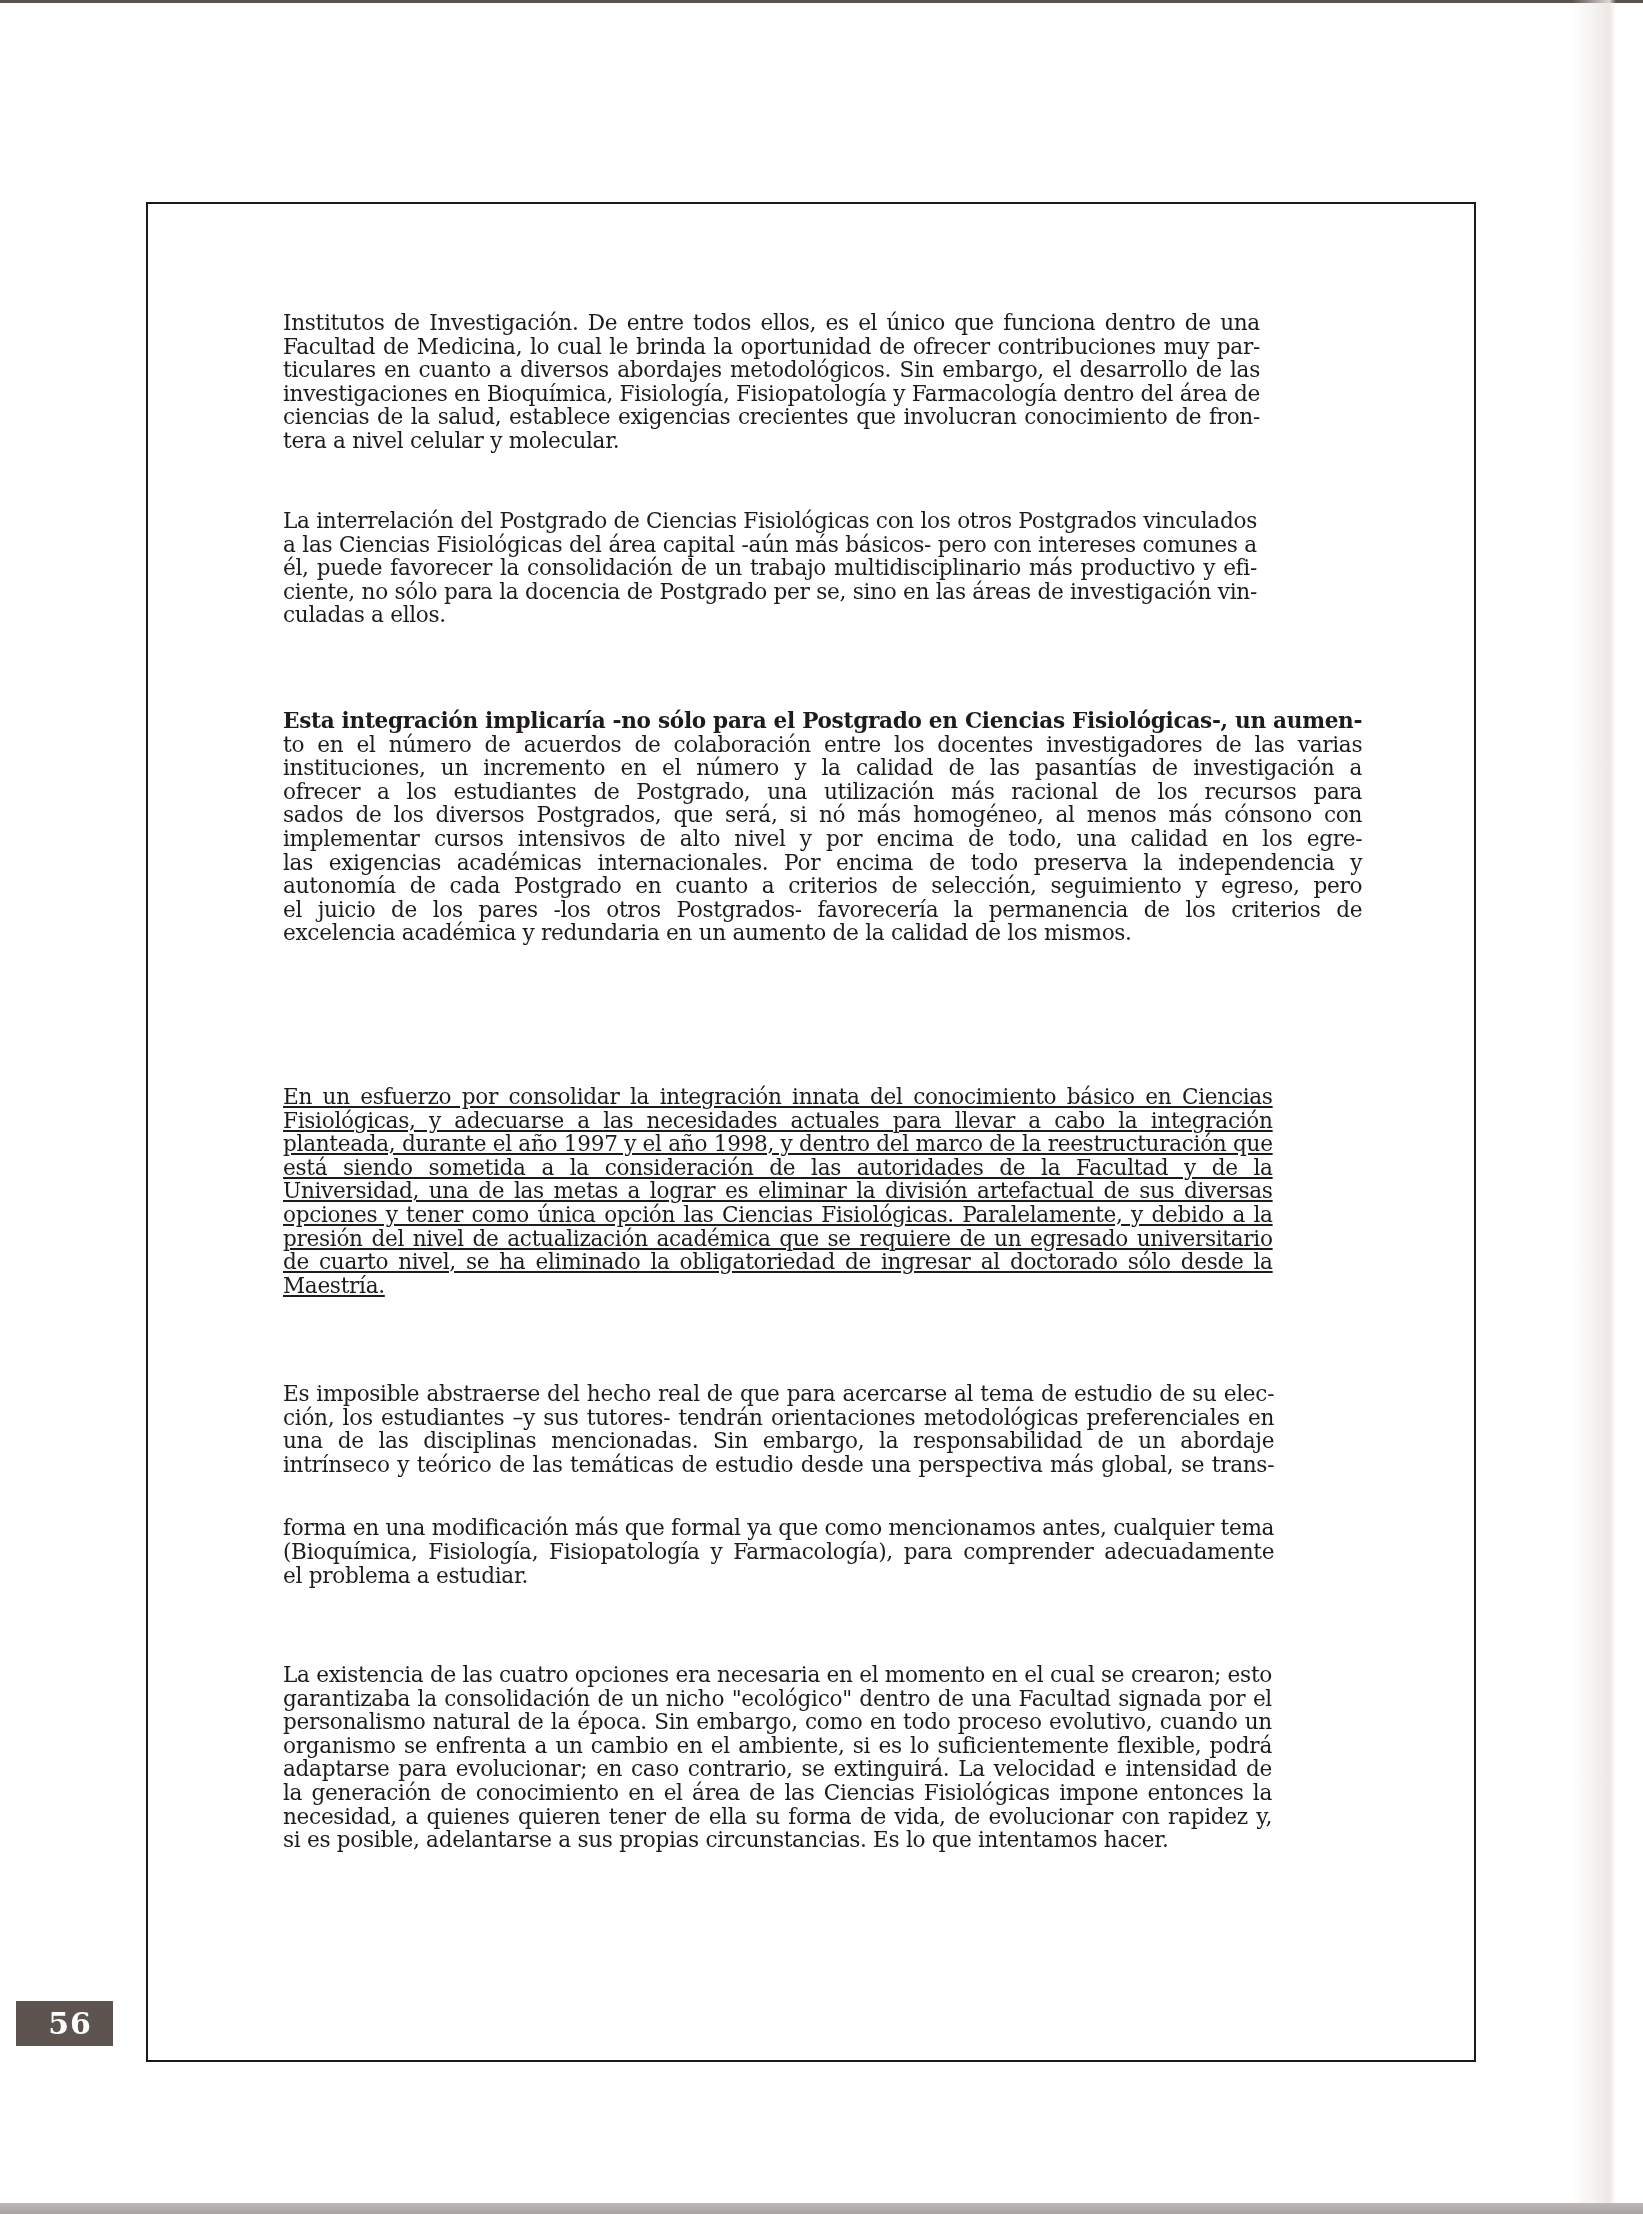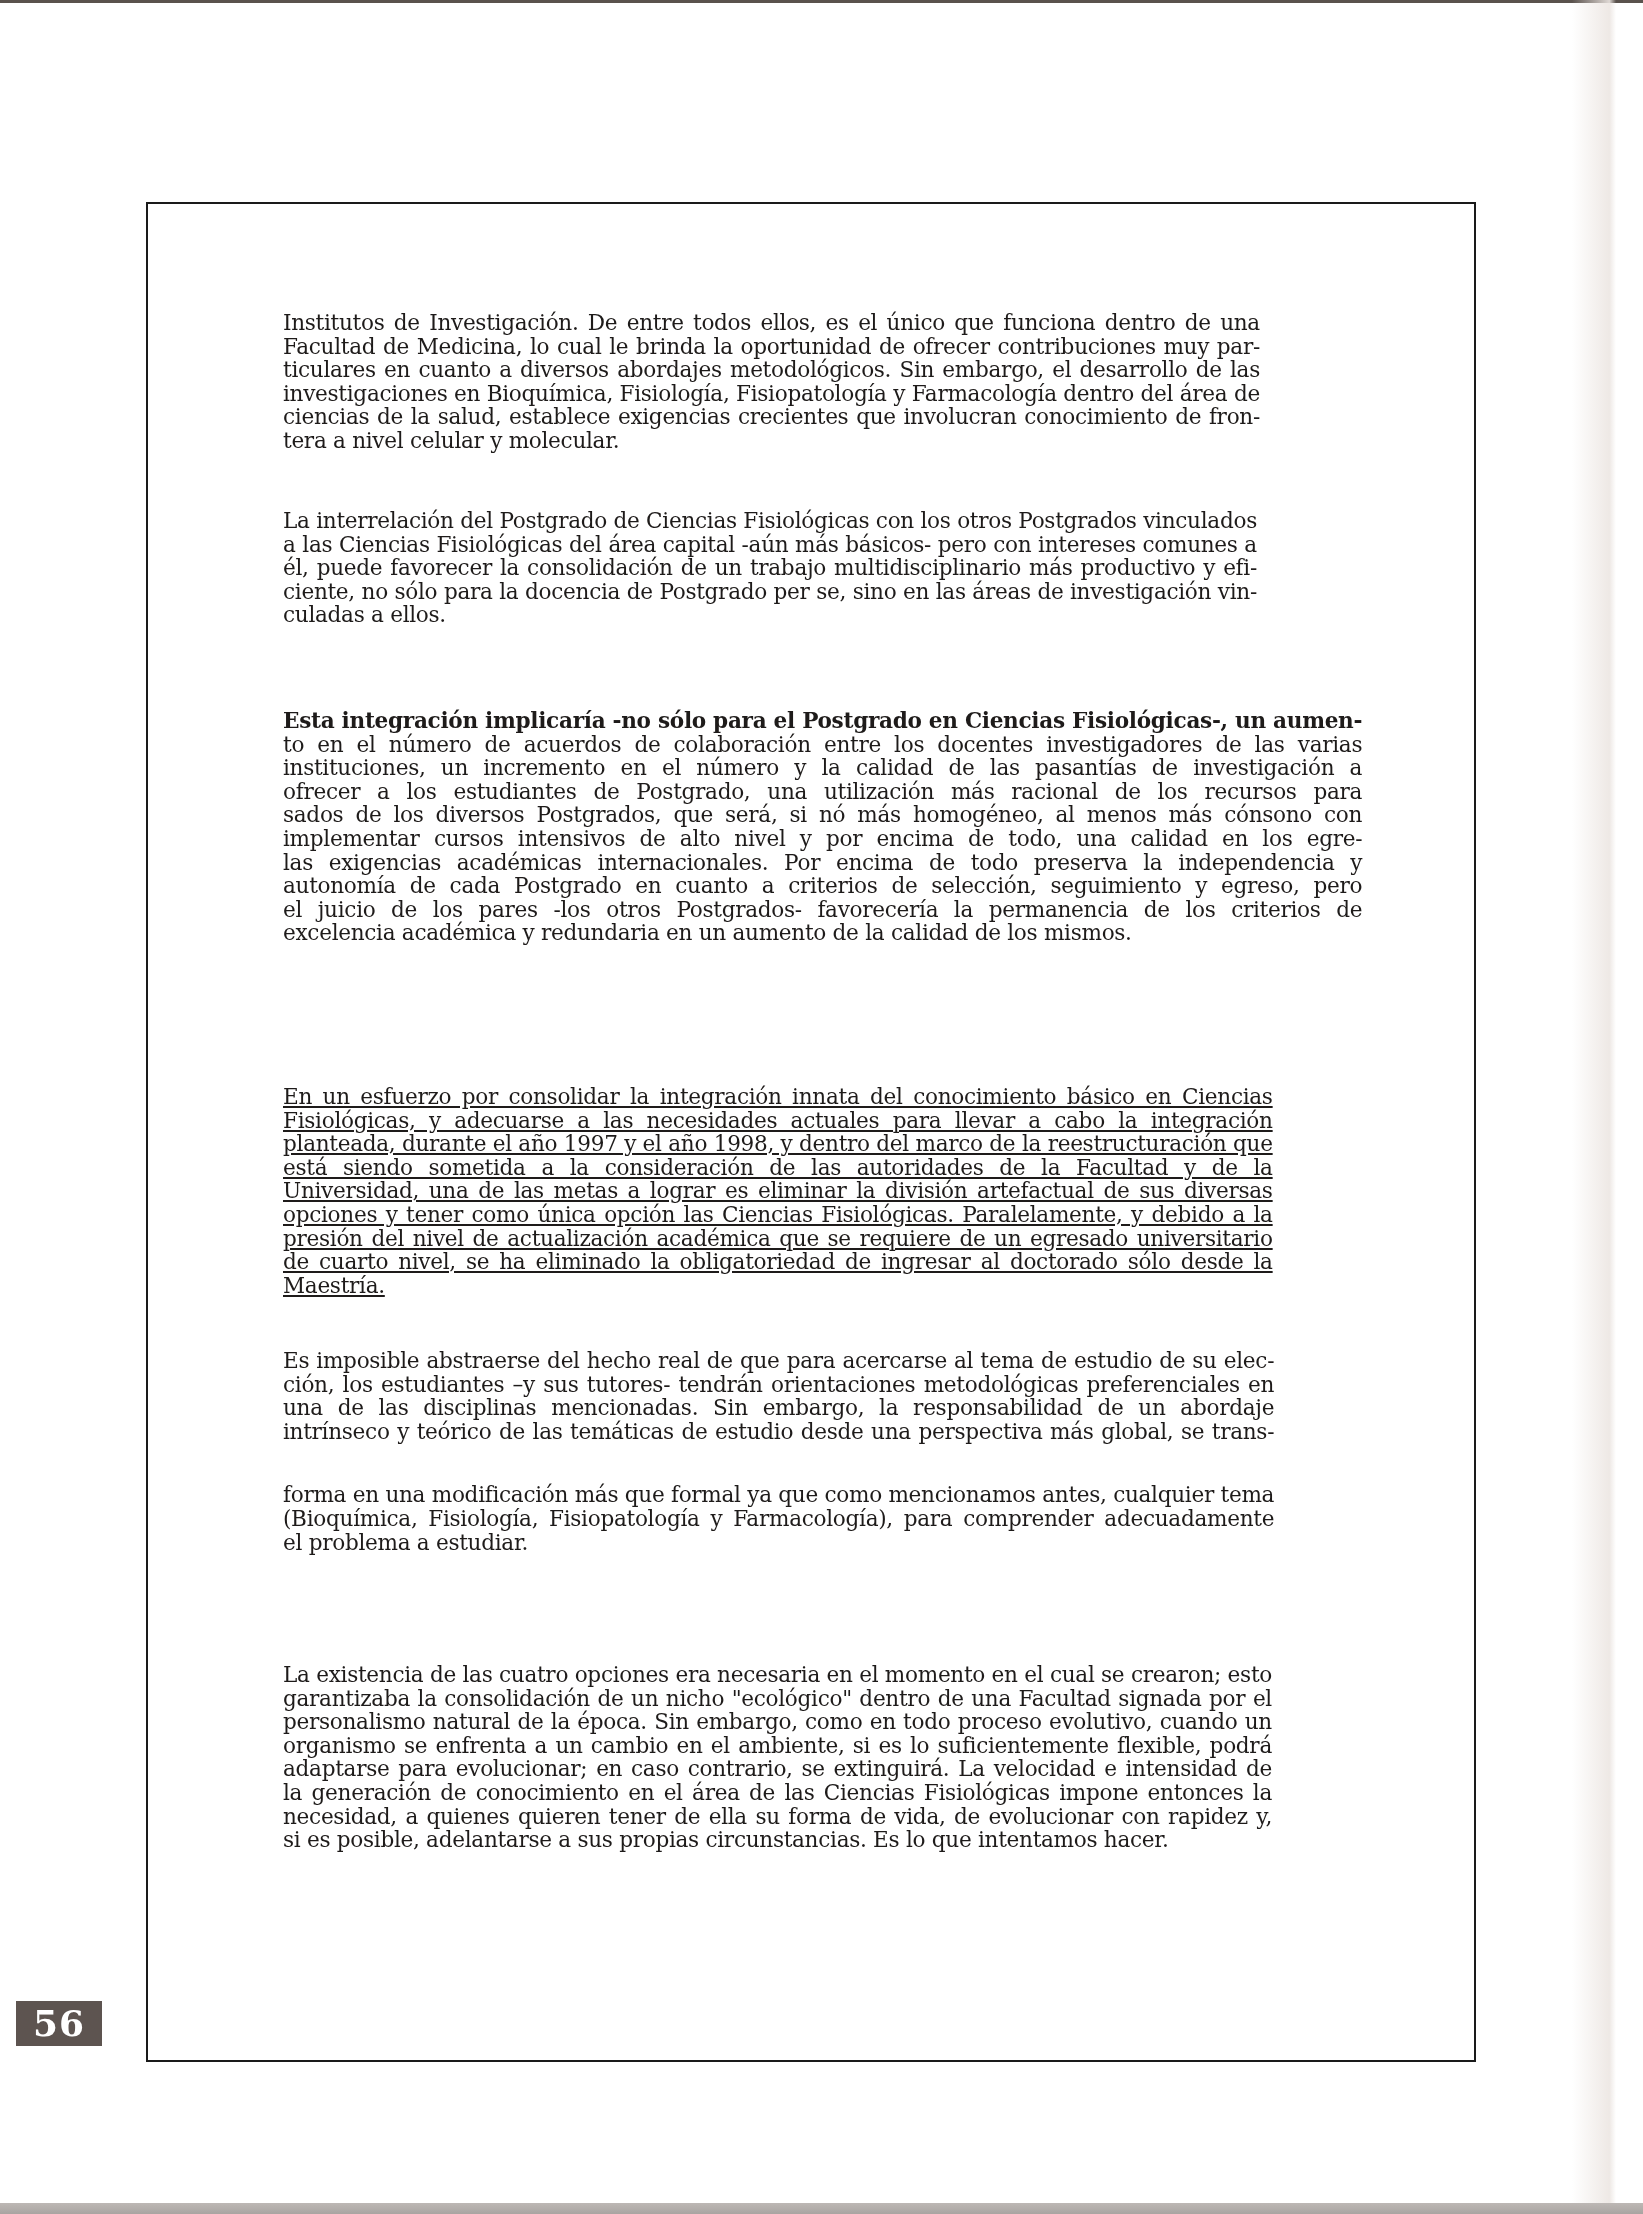--- a/index.html
+++ b/index.html
@@ -62,37 +62,38 @@
     overflow: visible;
     height: 23.6px;
   }
   .para .line.last {
     text-align-last: left;
   }
   .p1 { position: absolute; top: 0; }
   .p2 { position: absolute; top: 198px; }
   .p3 { position: absolute; top: 398px; }
   .p4 { position: absolute; top: 774px; text-decoration: underline; }
-  .p5 { position: absolute; top: 1038px; }
+  .p5 { position: absolute; top: 1071px; }
   .p6 { position: absolute; top: 1352px; }
 
   .page-number {
     position: absolute;
     left: 16px;
     top: 2001px;
     width: 86px;
     height: 45px;
     background: #5d5450;
     color: #ffffff;
     font-family: "DejaVu Serif", "Liberation Serif", serif;
     font-weight: bold;
-    font-size: 36px;
+    font-size: 30px;
     line-height: 45px;
     text-align: center;
     letter-spacing: 1px;
+    padding-left: 11px;
   }
 </style>
 </head>
 <body>
 
 <div class="top-strip"></div>
 <div class="right-shade"></div>
 
 <div class="frame"></div>
 

